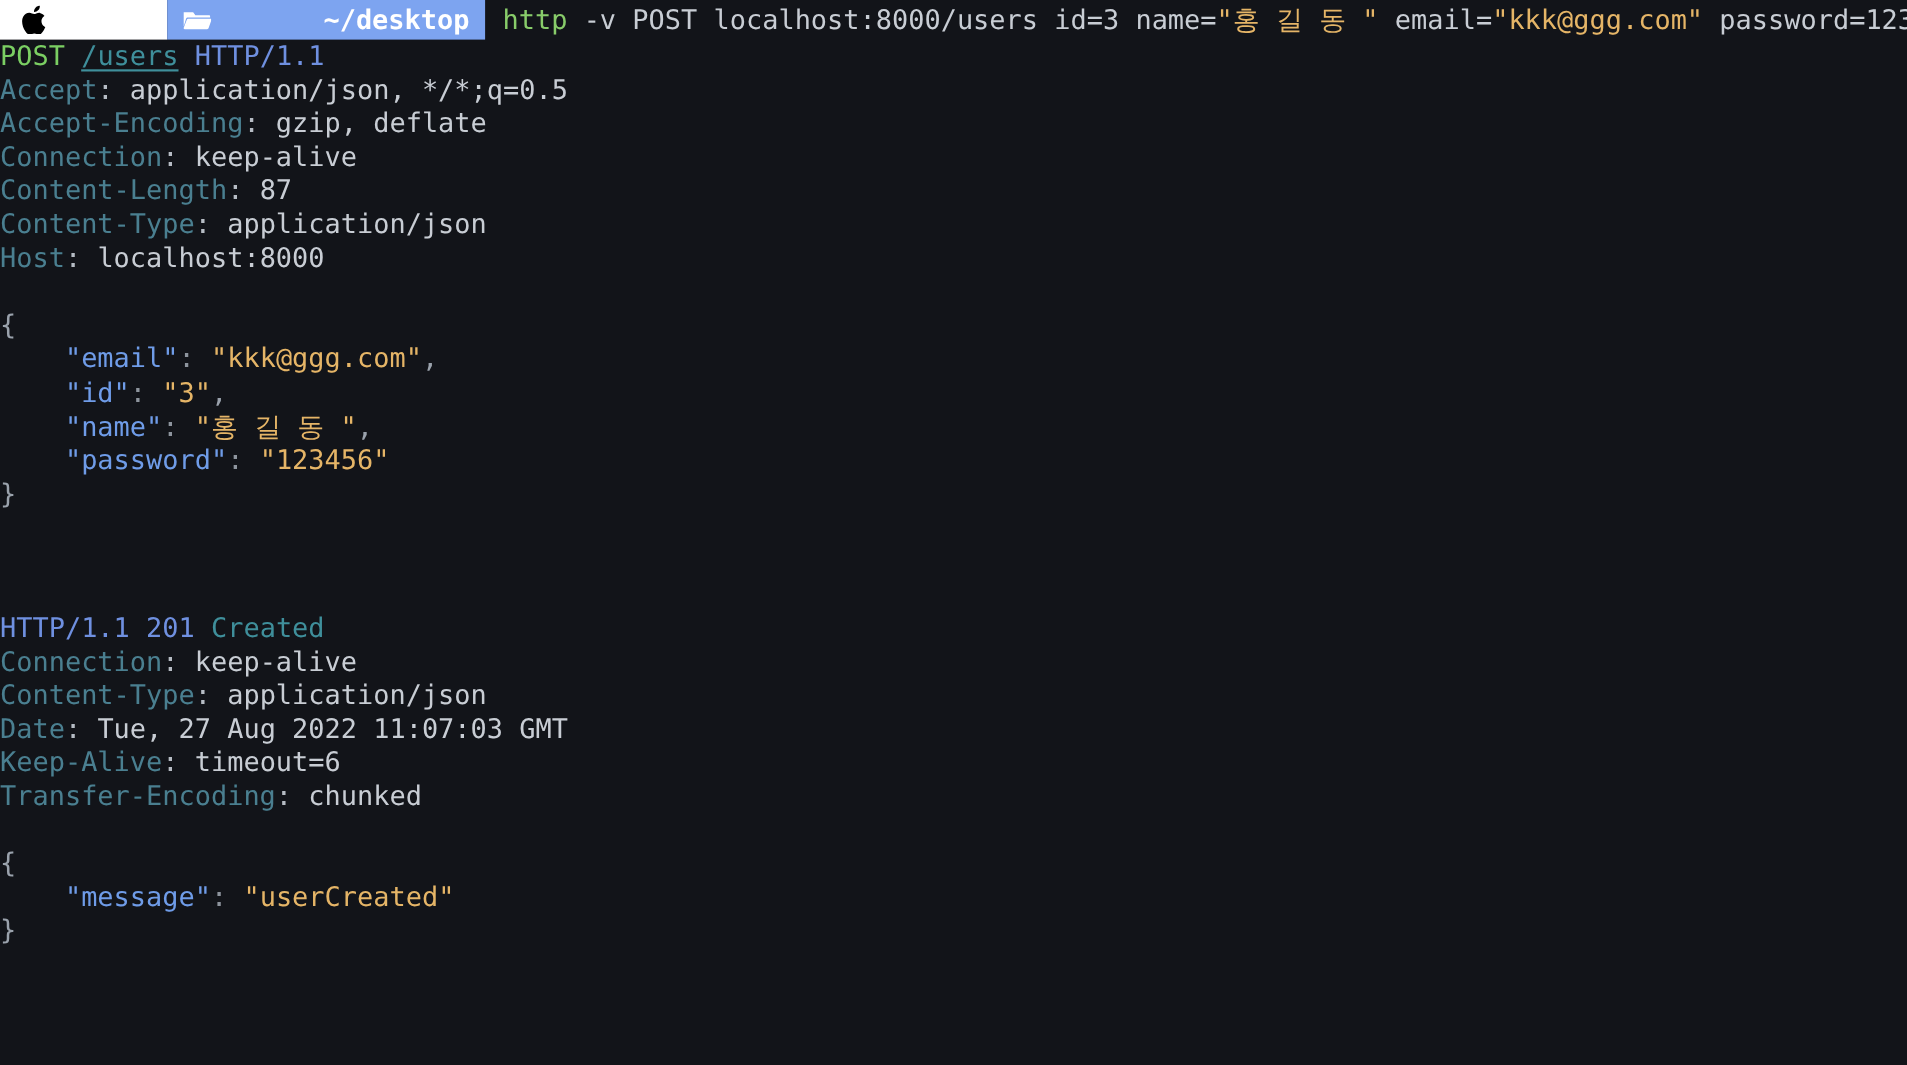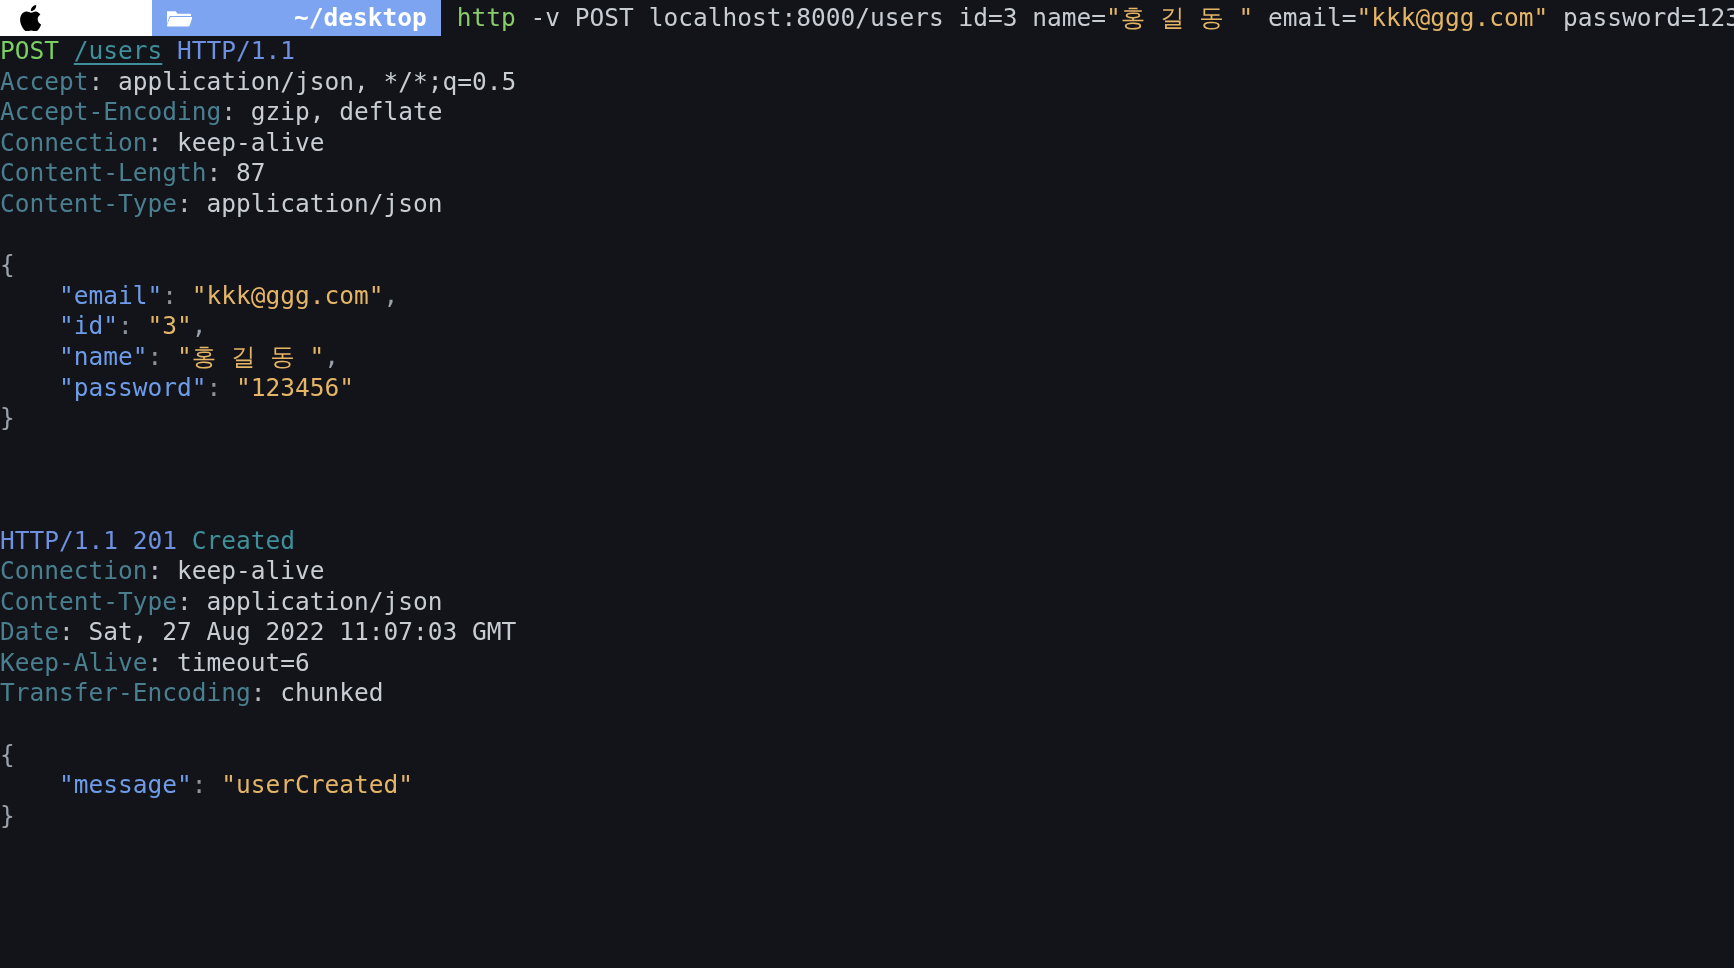--- a/index.html
+++ b/index.html
@@ -115,39 +115,40 @@
     <span class="cmd"><span class="c-green">http</span><span class="c-grey"> </span><span class="c-grey">-v</span><span class="c-grey"> </span><span class="c-grey">POST</span><span class="c-grey"> </span><span class="c-grey">localhost:8000/users</span><span class="c-grey"> </span><span class="c-grey">id=3</span><span class="c-grey"> </span><span class="c-grey">name=</span><span class="c-gold">"홍 길 동 "</span><span class="c-grey"> </span><span class="c-grey">email=</span><span class="c-gold">"kkk@ggg.com"</span><span class="c-grey"> </span><span class="c-grey">password=123456</span></span>
   </div>
 
   <div class="line"><span class="c-method">POST</span><span class="c-grey"> </span><span class="c-url">/users</span><span class="c-grey"> </span><span class="c-proto">HTTP/1.1</span></div>
 
   <div class="line"><span class="c-hdr">Accept</span><span class="c-punct">: </span><span class="c-grey">application/json, */*;q=0.5</span></div>
   <div class="line"><span class="c-hdr">Accept-Encoding</span><span class="c-punct">: </span><span class="c-grey">gzip, deflate</span></div>
   <div class="line"><span class="c-hdr">Connection</span><span class="c-punct">: </span><span class="c-grey">keep-alive</span></div>
   <div class="line"><span class="c-hdr">Content-Length</span><span class="c-punct">: </span><span class="c-grey">87</span></div>
   <div class="line"><span class="c-hdr">Content-Type</span><span class="c-punct">: </span><span class="c-grey">application/json</span></div>
+  <div class="line"><span class="c-hdr">Host</span><span class="c-punct">: </span><span class="c-grey">localhost:8000</span></div>
 
   <div class="line blank"></div>
 
   <div class="line"><span class="c-brace">{</span></div>
   <div class="line"><span class="c-grey">    </span><span class="c-key">"email"</span><span class="c-colon">: </span><span class="c-str">"kkk@ggg.com"</span><span class="c-brace">,</span></div>
   <div class="line"><span class="c-grey">    </span><span class="c-key">"id"</span><span class="c-colon">: </span><span class="c-str">"3"</span><span class="c-brace">,</span></div>
   <div class="line"><span class="c-grey">    </span><span class="c-key">"name"</span><span class="c-colon">: </span><span class="c-str">"홍 길 동 "</span><span class="c-brace">,</span></div>
   <div class="line"><span class="c-grey">    </span><span class="c-key">"password"</span><span class="c-colon">: </span><span class="c-str">"123456"</span></div>
   <div class="line"><span class="c-brace">}</span></div>
 
   <div class="line blank"></div>
   <div class="line blank"></div>
   <div class="line blank"></div>
 
   <div class="line"><span class="c-proto">HTTP/1.1</span><span class="c-status"> </span><span class="c-status">201</span><span class="c-grey"> </span><span class="c-reason">Created</span></div>
 
   <div class="line"><span class="c-hdr">Connection</span><span class="c-punct">: </span><span class="c-grey">keep-alive</span></div>
   <div class="line"><span class="c-hdr">Content-Type</span><span class="c-punct">: </span><span class="c-grey">application/json</span></div>
-  <div class="line"><span class="c-hdr">Date</span><span class="c-punct">: </span><span class="c-grey">Sat, 27 Aug 2022 11:07:03 GMT</span></div>
+  <div class="line"><span class="c-hdr">Date</span><span class="c-punct">: </span><span class="c-grey">Tue, 27 Aug 2022 11:07:03 GMT</span></div>
   <div class="line"><span class="c-hdr">Keep-Alive</span><span class="c-punct">: </span><span class="c-grey">timeout=6</span></div>
   <div class="line"><span class="c-hdr">Transfer-Encoding</span><span class="c-punct">: </span><span class="c-grey">chunked</span></div>
 
   <div class="line blank"></div>
 
   <div class="line"><span class="c-brace">{</span></div>
   <div class="line"><span class="c-grey">    </span><span class="c-key">"message"</span><span class="c-colon">: </span><span class="c-str">"userCreated"</span></div>
   <div class="line"><span class="c-brace">}</span></div>
 
 </div>

